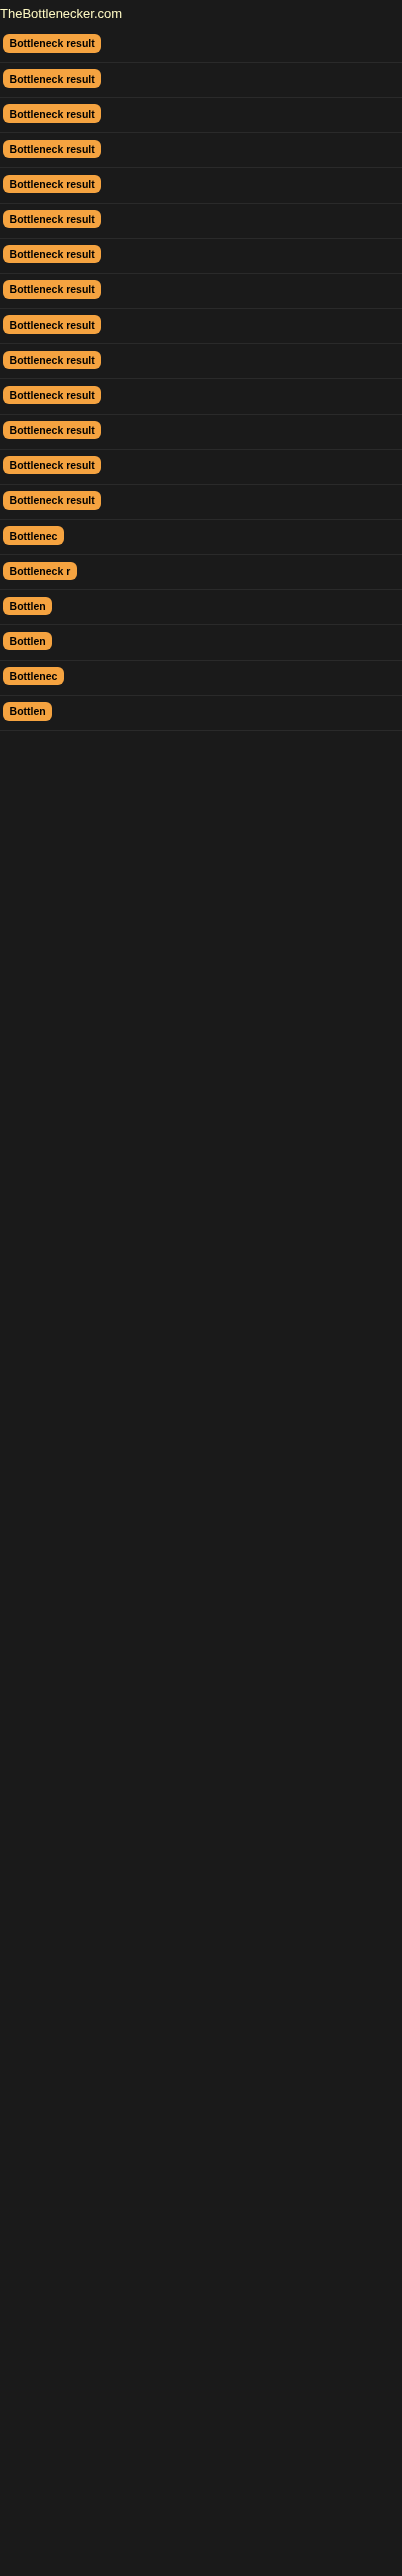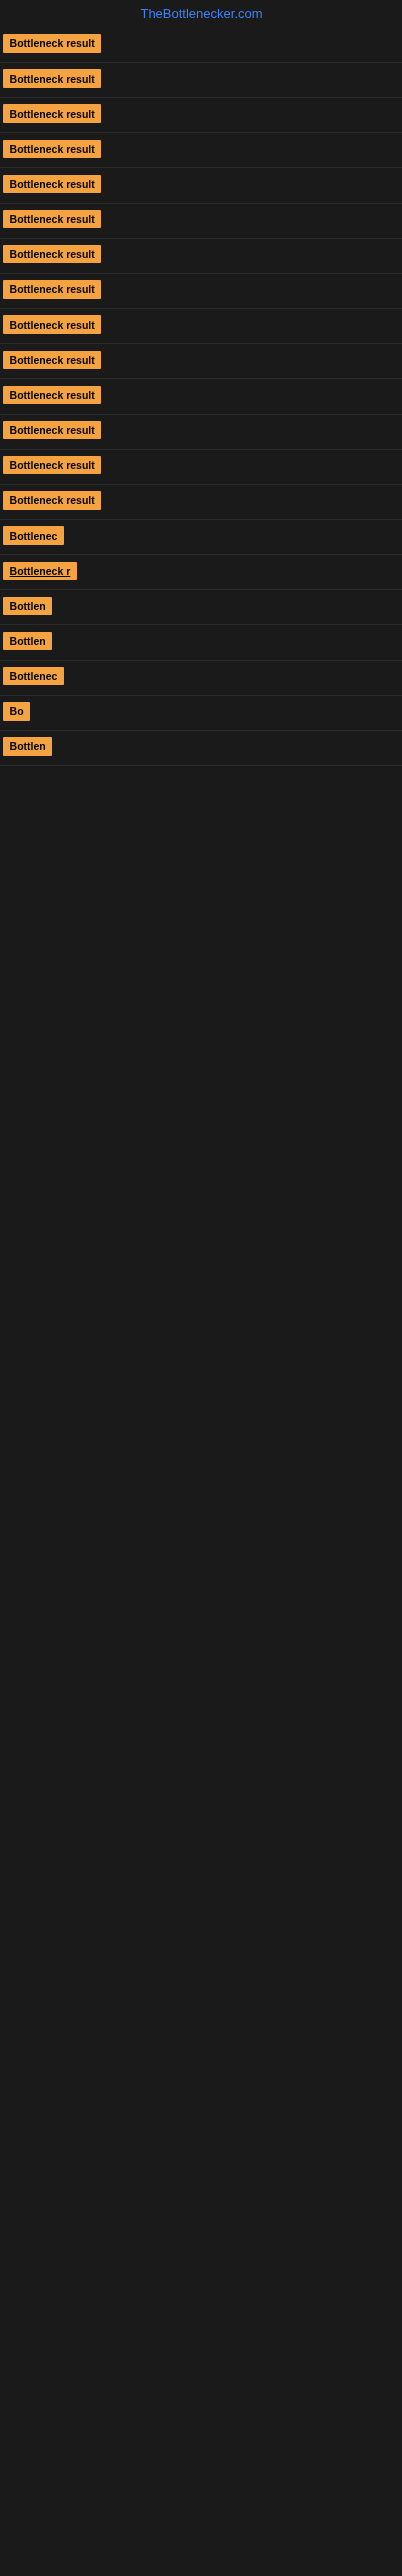--- a/index.html
+++ b/index.html
@@ -10,35 +10,35 @@
 
     body {
       width: 403px;
       min-height: 2576px;
       background-color: #1a1a1a;
       font-family: Arial, sans-serif;
       position: relative;
     }
 
     .site-title {
-      text-align: center;
-      color: #3b82f6;
+      text-align: left;
+      color: #fef9c3;
       font-size: 13px;
       padding: 6.4px 0;
       background-color: #1a1a1a;
     }
 
     .bottleneck-badge {
       display: inline-block;
       background-color: #f5a340;
       color: #000000;
       font-size: 10.5px;
       font-weight: bold;
       padding: 3.2px 6.4px;
-      border-radius: 1px;
+      border-radius: 6px;
       white-space: nowrap;
       overflow: hidden;
     }
 
     .result-row {
       padding: 6.4px 3.2px;
       border-bottom: 0.8px solid #2a2a2a;
     }
   </style>
 </head>
@@ -57,20 +57,19 @@
     <div class="result-row"><span class="bottleneck-badge">Bottleneck result</span></div>
     <div class="result-row"><span class="bottleneck-badge">Bottleneck result</span></div>
     <div class="result-row"><span class="bottleneck-badge">Bottleneck result</span></div>
     <div class="result-row"><span class="bottleneck-badge">Bottleneck result</span></div>
     <div class="result-row"><span class="bottleneck-badge">Bottleneck result</span></div>
     <div class="result-row"><span class="bottleneck-badge">Bottleneck result</span></div>
     <div class="result-row"><span class="bottleneck-badge">Bottleneck result</span></div>
     <div class="result-row"><span class="bottleneck-badge">Bottleneck result</span></div>
     <div class="result-row"><span class="bottleneck-badge">Bottleneck result</span></div>
     <div class="result-row"><span class="bottleneck-badge" style="max-width: 100px; overflow: hidden;">Bottlenec</span></div>
-    <div class="result-row"><span class="bottleneck-badge" style="max-width: 94px; overflow: hidden; text-decoration: underline;">Bottleneck r</span></div>
+    <div class="result-row"><span class="bottleneck-badge" style="max-width: 94px; overflow: hidden;">Bottleneck r</span></div>
     <div class="result-row"><span class="bottleneck-badge" style="max-width: 89px; overflow: hidden;">Bottlen</span></div>
     <div class="result-row"><span class="bottleneck-badge" style="max-width: 79px; overflow: hidden;">Bottlen</span></div>
     <div class="result-row"><span class="bottleneck-badge" style="max-width: 68px; overflow: hidden;">Bottlenec</span></div>
-    <div class="result-row"><span class="bottleneck-badge" style="max-width: 63px; overflow: hidden;">Bo</span></div>
     <div class="result-row"><span class="bottleneck-badge" style="max-width: 58px; overflow: hidden;">Bottlen</span></div>
   </div>
 
 
 </body></html>

